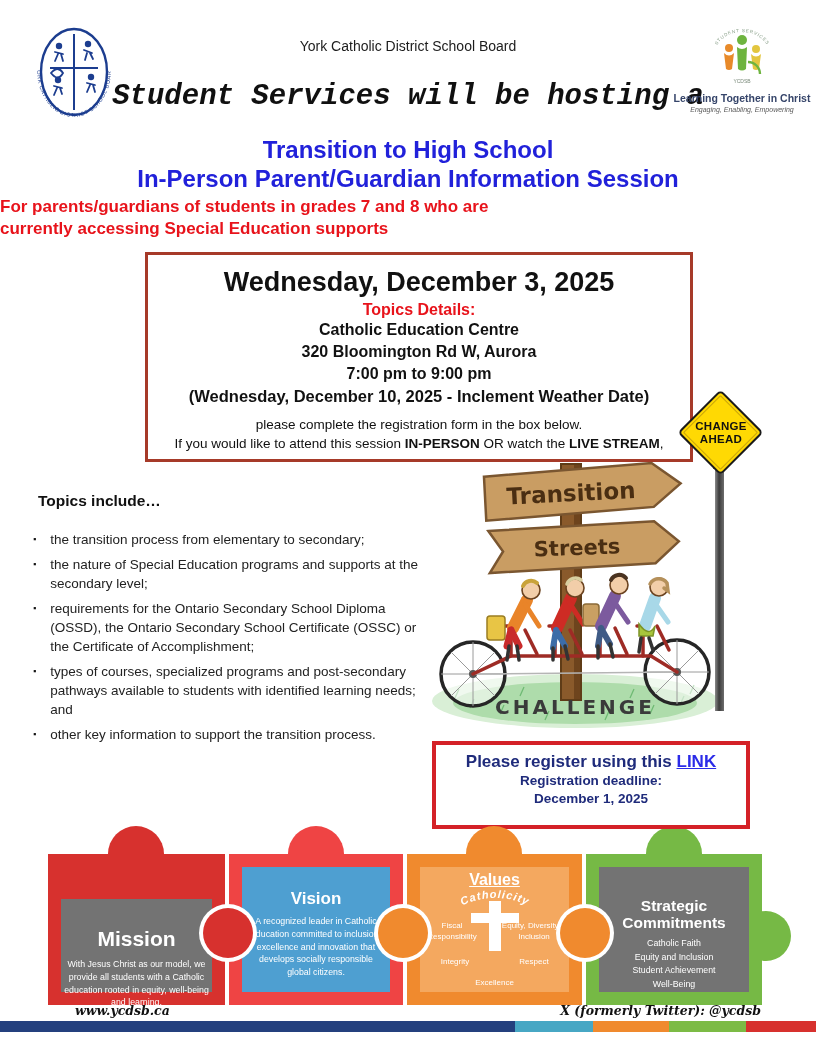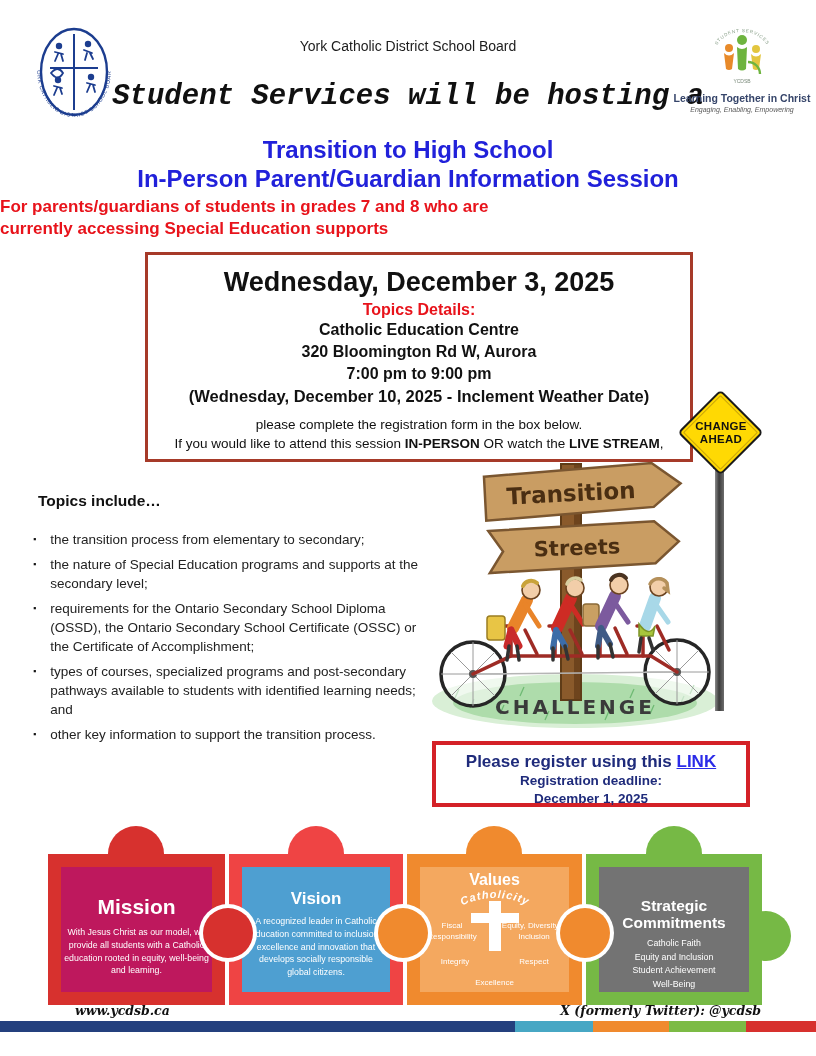--- a/index.html
+++ b/index.html
@@ -48,44 +48,44 @@
   
   .topics-heading { position:absolute; left:38px; top:492px; font-size:15.5px; font-weight:bold; color:#111; }
   .topics-list { position:absolute; left:33px; top:530px; width:392px; list-style:none; }
   .topics-list li { display:flex; gap:14px; font-size:13.5px; color:#222; line-height:19px; margin-bottom:6px; }
   .topics-list .blt { font-size:9px; line-height:19px; color:#111; flex:0 0 auto; }
 
   
   .illus { position:absolute; left:425px; top:458px; z-index:2; }
 
   
-  .reg-box { position:absolute; left:432px; top:741px; width:318px; height:66px; z-index:3;
+  .reg-box { position:absolute; left:432px; top:741px; width:318px; height:88px; z-index:3;
     border:4px solid #D42127; background:#fff; text-align:center; color:#1F2B7B; }
   .reg-l1 { margin-top:7px; font-size:17px; font-weight:bold; }
   .reg-l1 a { color:#2B2BE8; text-decoration:underline; cursor:pointer; }
   .reg-l2, .reg-l3 { font-size:13.5px; font-weight:bold; line-height:18px; }
 
   
   .pp { position:absolute; top:854px; height:151px; }
   .pp-inner { position:absolute; inset:13px; text-align:center; color:#fff; }
   .bump, .tab { position:absolute; border-radius:50%; }
   .bump { width:56px; height:56px; top:826px; }
   .tab { width:50px; height:50px; top:908px; box-shadow:0 0 0 4px #fff; }
   .neck { position:absolute; width:14px; height:28px; top:919px; }
   .z2{z-index:2;} .z3{z-index:3;} .z4{z-index:4;} .z5{z-index:5;} .z6{z-index:6;} .z7{z-index:7;}
-  .c-red{background:#D7312E;} .ci-red{background:#be185d;}
+  .c-red{background:#D7312E;} .ci-red{background:#737373;margin-top:32px;}
   .c-blue{background:#ef4444;} .ci-blue{background:#4E9FD1;}
   .c-orange{background:#F08A2E;} .ci-orange{background:#F4A85F;}
   .c-green{background:#76B945;} .ci-green{background:#737373;}
   .pp-title { font-weight:bold; }
   .mission-title { font-size:21px; padding-top:28px; }
   .mission-body { font-size:8.8px; line-height:1.45; padding:7px 2px 0; }
   .vision-title { font-size:17px; padding-top:22px; }
   .vision-body { font-size:8.8px; line-height:1.45; padding:6px 8px 0; }
-  .values-title { font-size:16px; padding-top:4px; }
+  .values-title { font-size:16px; padding-top:4px;text-decoration:underline; }
   .values-wrap { position:absolute; inset:0; }
   .v-side { position:absolute; font-size:8px; line-height:1.35; }
   .v-l1 { left:0; top:54px; width:64px; }
   .v-r1 { right:0; top:54px; width:70px; }
   .v-l2 { left:6px; top:90px; width:58px; }
   .v-r2 { right:6px; top:90px; width:58px; }
   .v-bot { position:absolute; bottom:5px; left:0; width:100%; font-size:8px; }
   .strat-title { font-size:15.5px; line-height:17px; padding-top:30px; }
   .strat-list { font-size:8.8px; line-height:1.55; padding-top:6px; }
 

